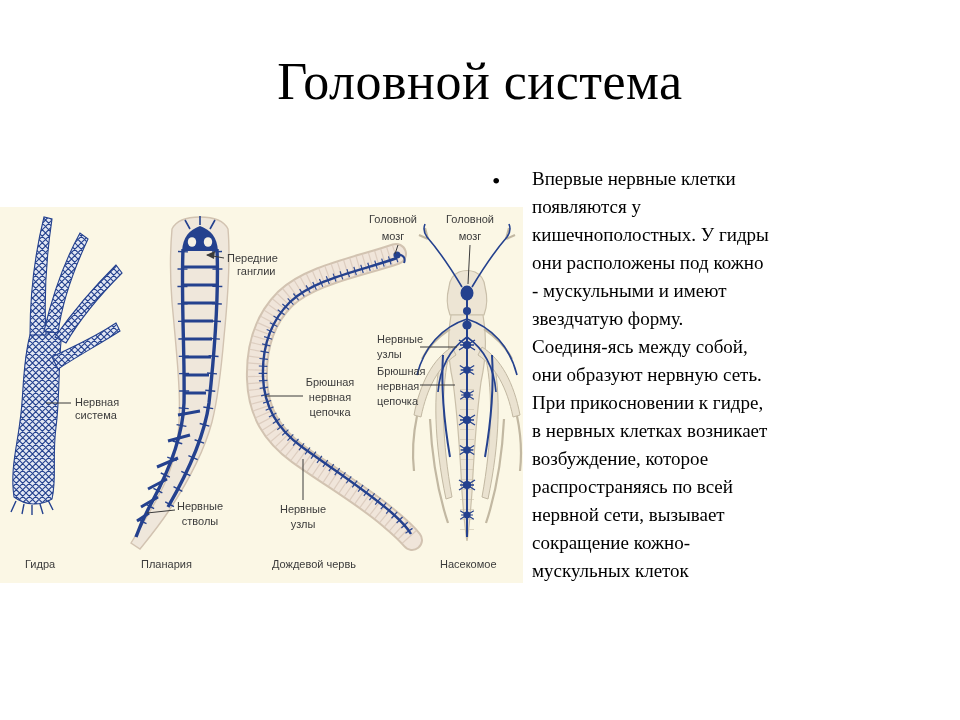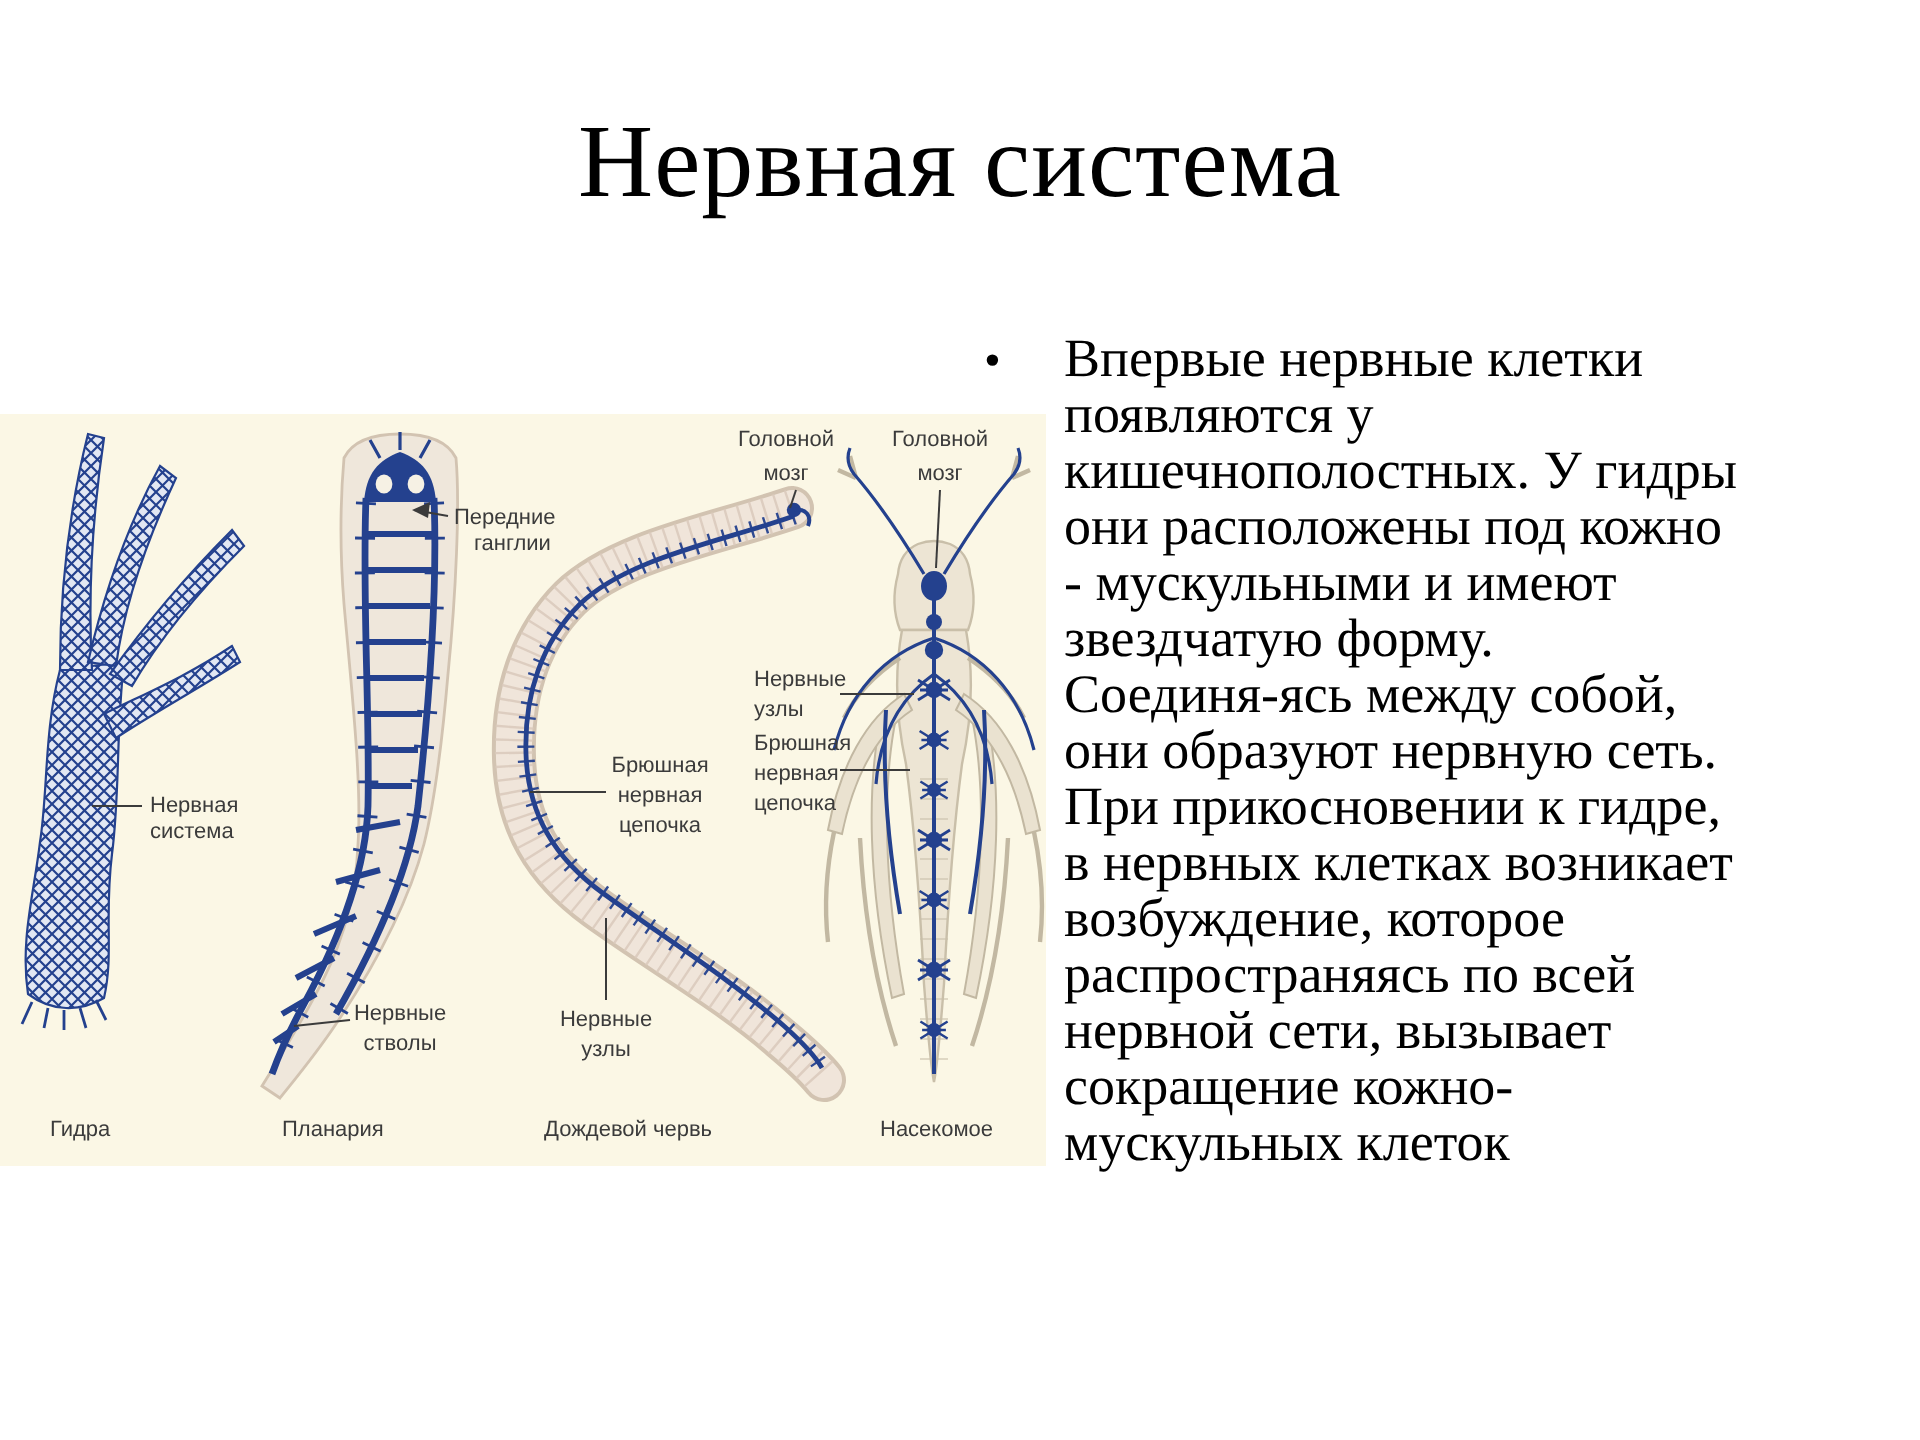--- a/index.html
+++ b/index.html
@@ -18,34 +18,34 @@
   }
   .bullet-block{
     position:absolute;left:492px;top:165px;width:460px;
     display:flex;align-items:flex-start;
   }
   .bullet-marker{
     font-size:24px;line-height:28px;width:40px;flex:0 0 40px;
     padding-top:2px;color:#000;font-family:"Liberation Serif",serif;
   }
   .bullet-text{
-    margin:0;font-size:27px;line-height:28px;color:#000;
+    margin:0;font-size:19px;line-height:28px;color:#000;
     white-space:pre-line;font-family:"Liberation Serif",serif;
   }
   svg text{font-family:"Liberation Sans",sans-serif;}
   .lbl{font-size:11px;fill:#3B3B3B;}
   .cap{font-size:11px;fill:#3B3B3B;}
   .leader{stroke:#3B3B3B;stroke-width:1;fill:none;}
 </style>
 </head>
 <body>
 
 <div class="slide">
 
-  <h1 class="title">Нервная система</h1>
+  <h1 class="title">Головной система</h1>
 
   <div class="figure">
     <svg width="523" height="376" viewBox="0 0 523 376">
       <defs>
         <pattern id="mesh" width="13" height="13" patternUnits="userSpaceOnUse">
           <rect width="13" height="13" fill="#E2E7F3"></rect>
           <path d="M0,6.5 L6.5,0 L13,6.5 L6.5,13 Z M0,0 L13,13 M13,0 L0,13" fill="none" stroke="#24418E" stroke-width="1.1"></path>
         </pattern>
         <g id="star" stroke="#24418E" stroke-width="1.4" fill="#24418E">
           <path d="M0,-9 L0,9 M-8,-5 L8,5 M-8,5 L8,-5 M-7,0 L7,0" fill="none"></path>

